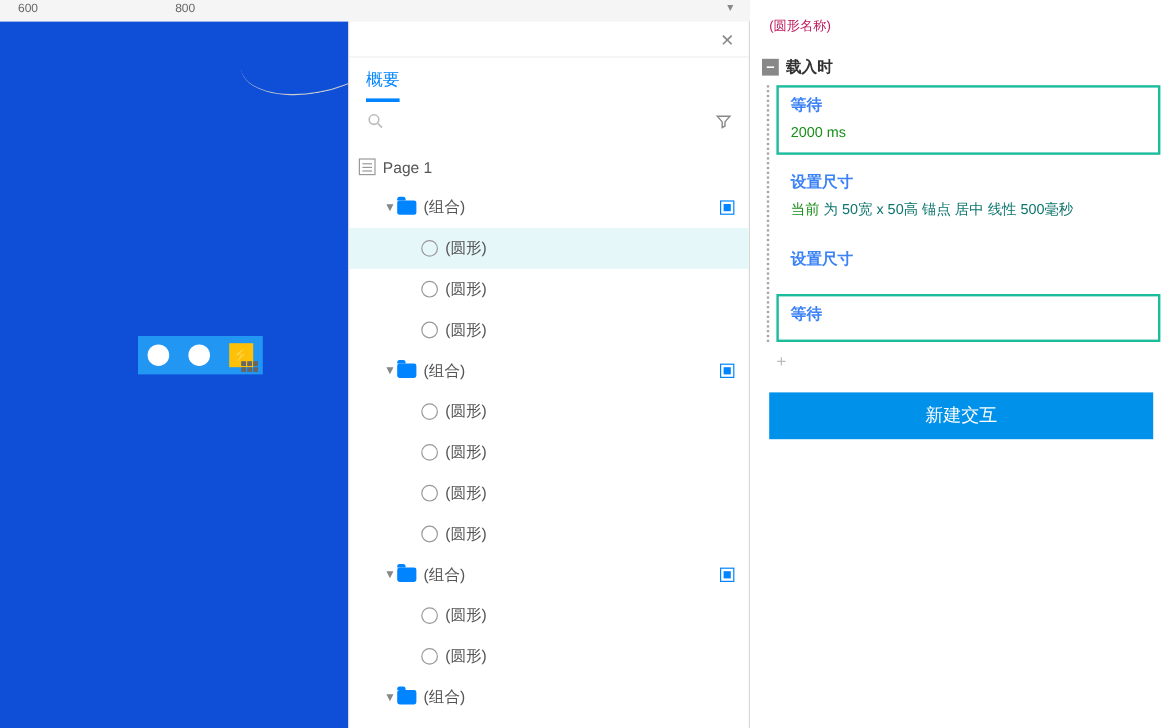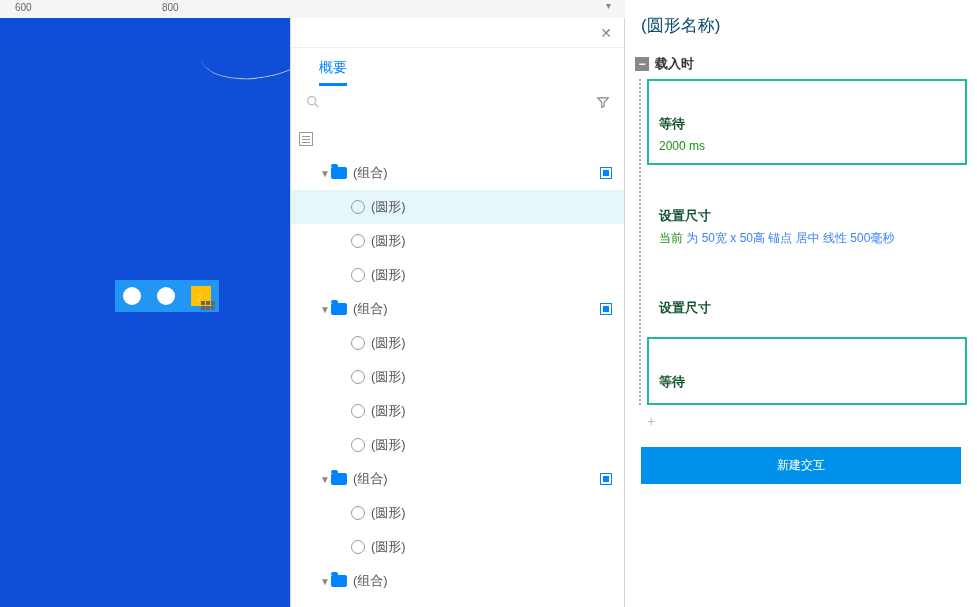--- a/index.html
+++ b/index.html
@@ -15,21 +15,21 @@
 .widget-group { position: absolute; left: 115px; top: 280px; background: #2196f3; padding: 6px 8px; display: flex; gap: 16px; align-items: center; }
 .widget-circle { width: 18px; height: 18px; background: #fff; border-radius: 50%; }
 .widget-bolt { width: 20px; height: 20px; background: #ffc107; display: flex; align-items: center; justify-content: center; font-size: 12px; }
 .widget-grid { position: absolute; right: 4px; bottom: 2px; display: grid; grid-template-columns: repeat(3, 4px); grid-template-rows: repeat(2, 4px); gap: 1px; }
 .widget-grid span { background: #666; }
 
 
 .outline-panel { position: absolute; left: 290px; top: 18px; width: 335px; height: 589px; background: #fff; border-left: 1px solid #d8d8d8; border-right: 1px solid #d8d8d8; display: flex; flex-direction: column; }
 .outline-header { display: flex; align-items: center; justify-content: space-between; padding: 0 8px; height: 30px; border-bottom: 1px solid #eee; }
 .outline-close { color: #888; font-size: 14px; cursor: pointer; padding: 4px; }
-.outline-tab-row { padding: 10px 28px 0; }
+.outline-tab-row { padding: 10px 14px 0; }
 .outline-tab { display: inline-block; color: #0084ff; font-size: 14px; padding-bottom: 6px; border-bottom: 3px solid #0084ff; font-weight: 500; }
 .outline-search-row { display: flex; align-items: center; padding: 8px 14px; gap: 8px; }
 .outline-search { flex: 1; position: relative; }
 .outline-search svg { width: 16px; height: 16px; stroke: #bbb; }
 .outline-filter svg { width: 14px; height: 14px; stroke: #888; }
 .outline-tree { flex: 1; overflow-y: auto; font-size: 13px; color: #555; }
 .tree-row { display: flex; align-items: center; height: 34px; padding-right: 12px; cursor: pointer; }
 .tree-row.selected { background: #e6f7fa; }
 .tree-indent { display: inline-block; }
 .tree-caret { width: 12px; color: #888; font-size: 10px; display: inline-block; text-align: center; }
@@ -42,42 +42,42 @@
 .tree-end-box { width: 12px; height: 12px; border: 1.5px solid #0084ff; display: flex; align-items: center; justify-content: center; }
 .tree-end-box.filled::after { content: ""; width: 6px; height: 6px; background: #0084ff; }
 
 
 .right-panel { position: absolute; left: 625px; top: 0; width: 352px; height: 607px; background: #fff; display: flex; flex-direction: column; }
 .right-tabs { display: flex; height: 44px; align-items: center; border-bottom: 1px solid #e0e0e0; }
 .right-tab { flex: 1; text-align: center; font-size: 14px; color: #666; cursor: pointer; position: relative; }
 .right-tab.active { color: #0084ff; }
 .right-tab.active::after { content: ""; position: absolute; left: 50%; transform: translateX(-50%); bottom: -13px; width: 30px; height: 3px; background: #0084ff; }
 .right-tab .dot { display: inline-block; width: 6px; height: 6px; background: #0084ff; border-radius: 50%; margin-left: 2px; vertical-align: middle; }
-.shape-name { padding: 14px 16px; font-size: 17px; color: #0c4a6e; }
+.shape-name { padding: 14px 16px; font-size: 11px; color: #be185d; }
 .section-header { display: flex; align-items: center; justify-content: space-between; padding: 8px 16px; font-size: 13px; color: #999; }
 .section-header svg { width: 14px; height: 14px; stroke: #999; }
 .event-block { margin: 0 6px; }
 .event-title { display: flex; align-items: center; gap: 6px; font-size: 13px; font-weight: bold; color: #333; padding: 4px 4px; }
 .event-collapse { width: 14px; height: 14px; background: #888; color: #fff; font-size: 12px; display: flex; align-items: center; justify-content: center; line-height: 1; }
 .action-list { border-left: 2px dotted #aaa; margin-left: 8px; padding-left: 0; }
 .action-card { margin: 2px 4px 6px 6px; padding: 6px 10px 8px; font-size: 13px; border: 2px solid transparent; }
 .action-card.highlighted { border: 2px solid #1abc9c; }
-.action-title { color: #14532d; font-weight: 600; margin-bottom: 4px; margin-top: 28px; }
+.action-title { color: #3b82f6; font-weight: 600; margin-bottom: 4px; }
 .action-detail { color: #1a8f1a; font-size: 12px; line-height: 1.5; }
-.action-detail .grey { color: #3b82f6; }
+.action-detail .grey { color: #0f766e; }
 .add-action { color: #bbb; font-size: 14px; padding: 2px 16px; cursor: pointer; }
-.new-ix-btn { margin: 16px 16px 0; background: #0091ea; color: #fff; text-align: center; padding: 10px 0; font-size: 12px; cursor: pointer; }
+.new-ix-btn { margin: 16px 16px 0; background: #0091ea; color: #fff; text-align: center; padding: 10px 0; font-size: 15px; cursor: pointer; }
 </style>
 </head>
 <body>
 
 <div class="canvas-area">
   <div class="canvas-ruler-h">
     <span class="ruler-mark" style="left:15px">600</span>
-    <span class="ruler-mark" style="left:162px">800</span>
+    <span class="ruler-mark" style="left:146px">800</span>
     <span class="ruler-dropdown">▾</span>
   </div>
   <div class="canvas-blue"></div>
   <div class="canvas-curve"></div>
   <div class="widget-group">
     <div class="widget-circle"></div>
     <div class="widget-circle"></div>
     <div class="widget-bolt">⚡</div>
     <div class="widget-grid">
         <span></span>
@@ -108,20 +108,21 @@
     <div class="outline-filter">
       <svg viewBox="0 0 24 24" fill="none" stroke-width="2">
           <path d="M3 5h18l-7 8v6l-4 2v-8z"></path>
         </svg>
     </div>
   </div>
   <div class="outline-tree">
     <div class="tree-row">
       <span class="tree-indent" style="width:8px"></span>
       <span class="tree-page-icon"></span>
+      <span class="tree-label">Page 1</span>
     </div>
     <div id="tree-container">
         <div class="tree-row">
           <span class="tree-indent" style="width: 28px;"></span>
           <span class="tree-caret">▼</span>
           <span class="tree-folder-icon"></span>
           <span class="tree-label">(组合)</span>
           <span class="tree-end-box filled"></span>
         </div>
         <div class="tree-row selected">

